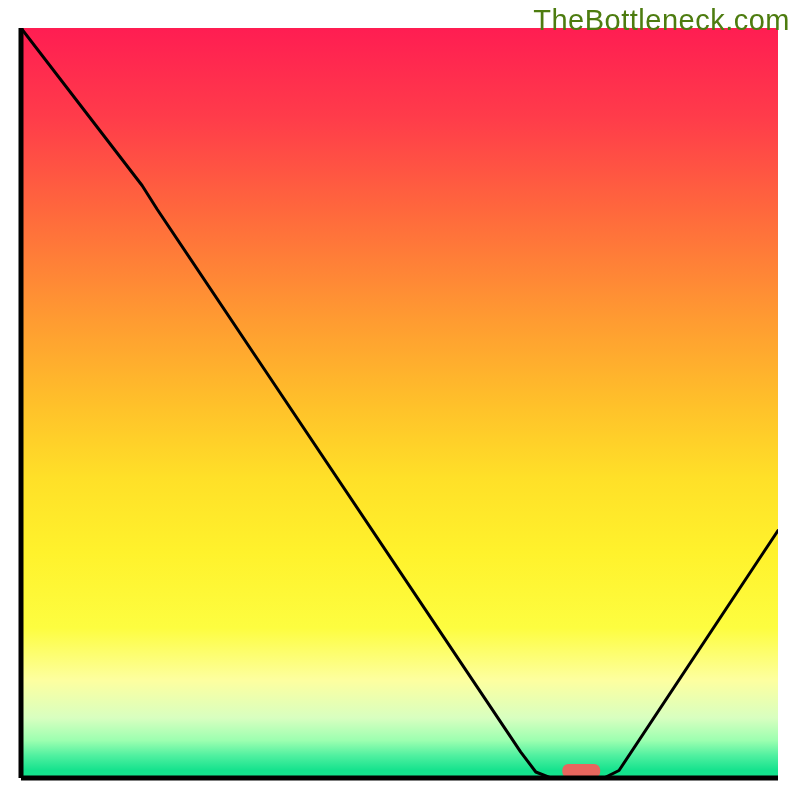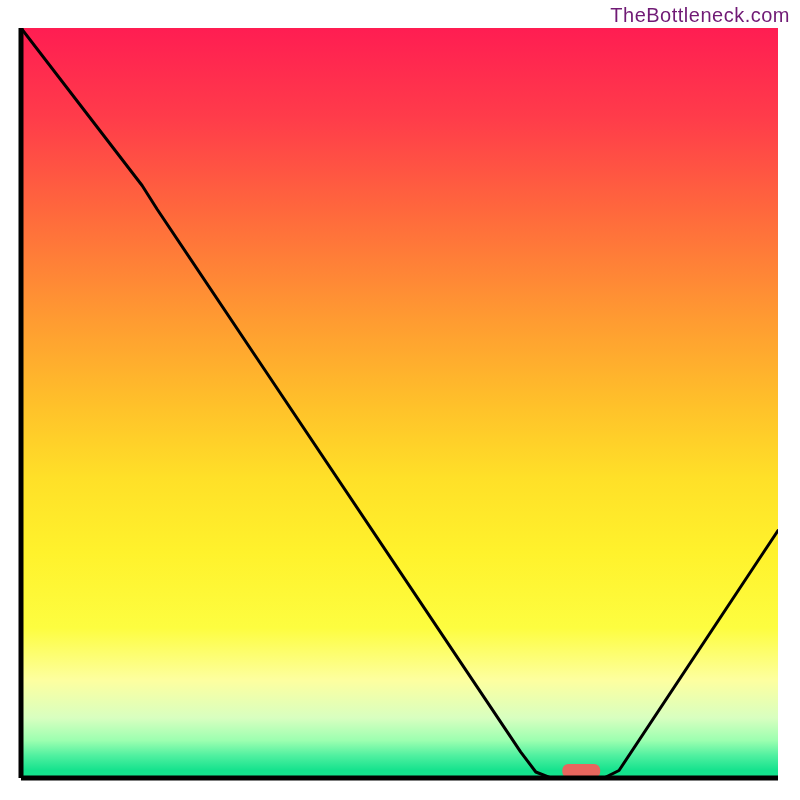--- a/index.html
+++ b/index.html
@@ -11,23 +11,23 @@
   .container {
     width: 800px;
     height: 800px;
     position: relative;
     background: #ffffff;
   }
   .watermark {
     position: absolute;
     top: 4px;
     right: 10px;
-    font-size: 20px;
+    font-size: 29px;
     font-weight: 500;
-    color: #701a75;
+    color: #4d7c0f;
     letter-spacing: 0.5px;
     z-index: 10;
   }
   .plot-area {
     position: absolute;
     left: 21px;
     top: 28px;
     width: 757px;
     height: 750px;
     background: linear-gradient(to bottom,

